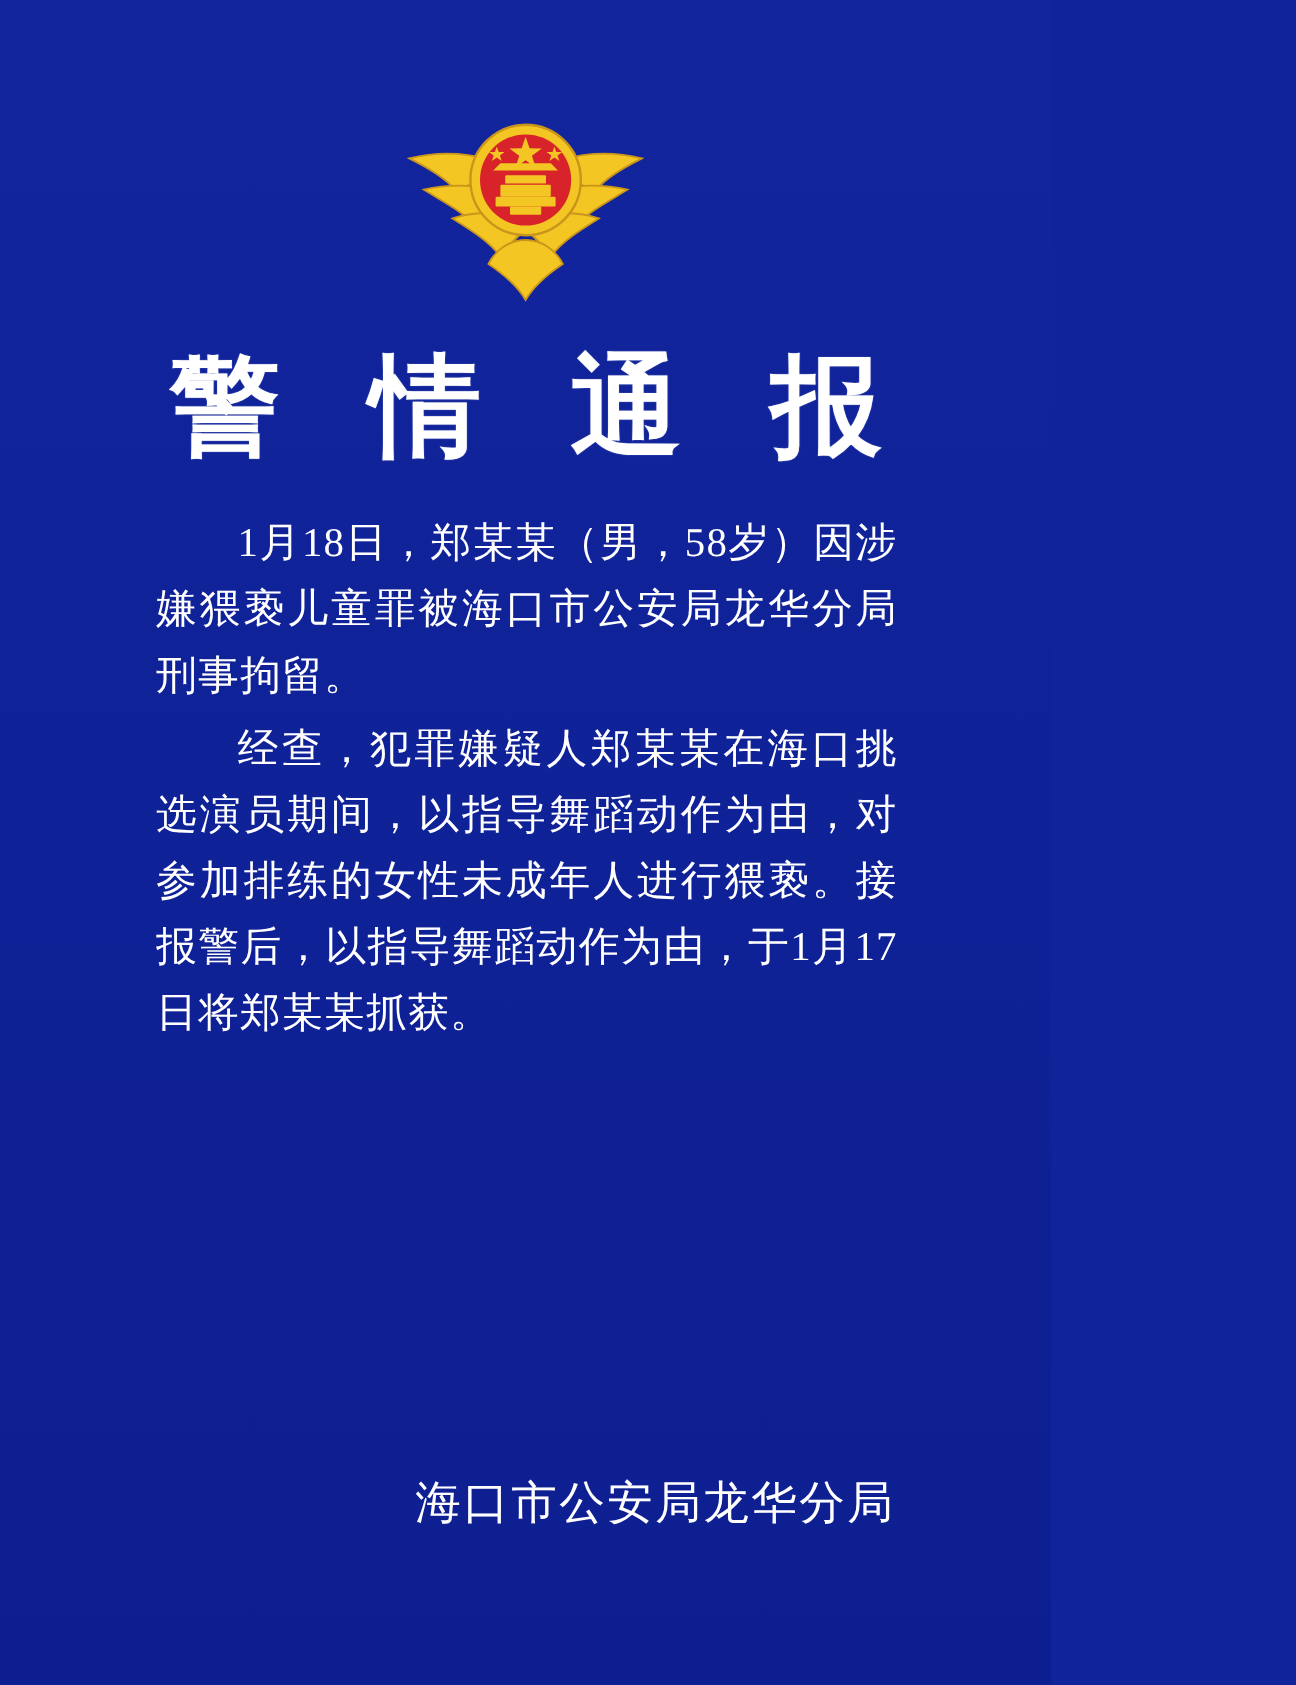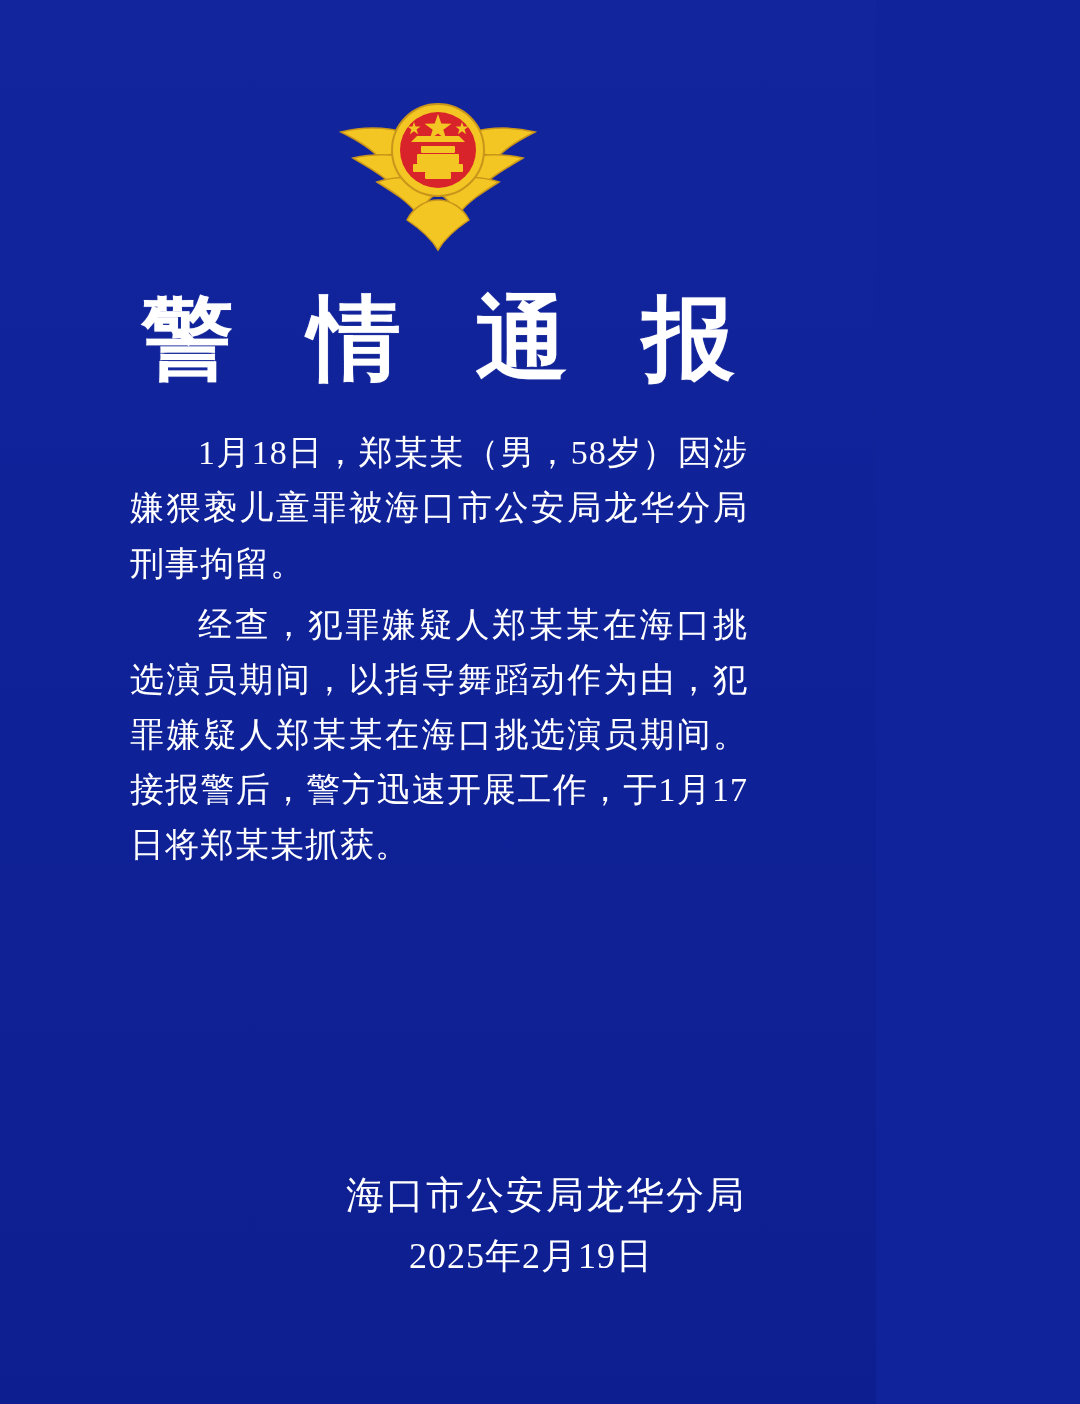--- a/index.html
+++ b/index.html
@@ -123,21 +123,20 @@
           <polygon points="149,34 150.6,38.6 155.5,38.6 151.6,41.5 153.1,46.2 149,43.3 144.9,46.2 146.4,41.5 142.5,38.6 147.4,38.6"></polygon>
         </g>
       </svg>
     </div>
   </div>
 
   <div class="title">警 情 通 报</div>
 
   <div class="body-text">
     <p class="para">1月18日，郑某某（男，58岁）因涉嫌猥亵儿童罪被海口市公安局龙华分局刑事拘留。</p>
-    <p class="para">经查，犯罪嫌疑人郑某某在海口挑选演员期间，以指导舞蹈动作为由，犯罪嫌疑人郑某某在海口挑选演员期间。接报警后，警方迅速开展工作，于1月17日将郑某某抓获。</p>
+    <p class="para">经查，犯罪嫌疑人郑某某在海口挑选演员期间，以指导舞蹈动作为由，对参加排练的女性未成年人进行猥亵。接报警后，以指导舞蹈动作为由，于1月17日将郑某某抓获。</p>
   </div>
 
   <div class="signature">
     <div class="sig-line">海口市公安局龙华分局</div>
-    <div class="sig-date">2025年2月19日</div>
   </div>
 
 </div>
 
 </body></html>

